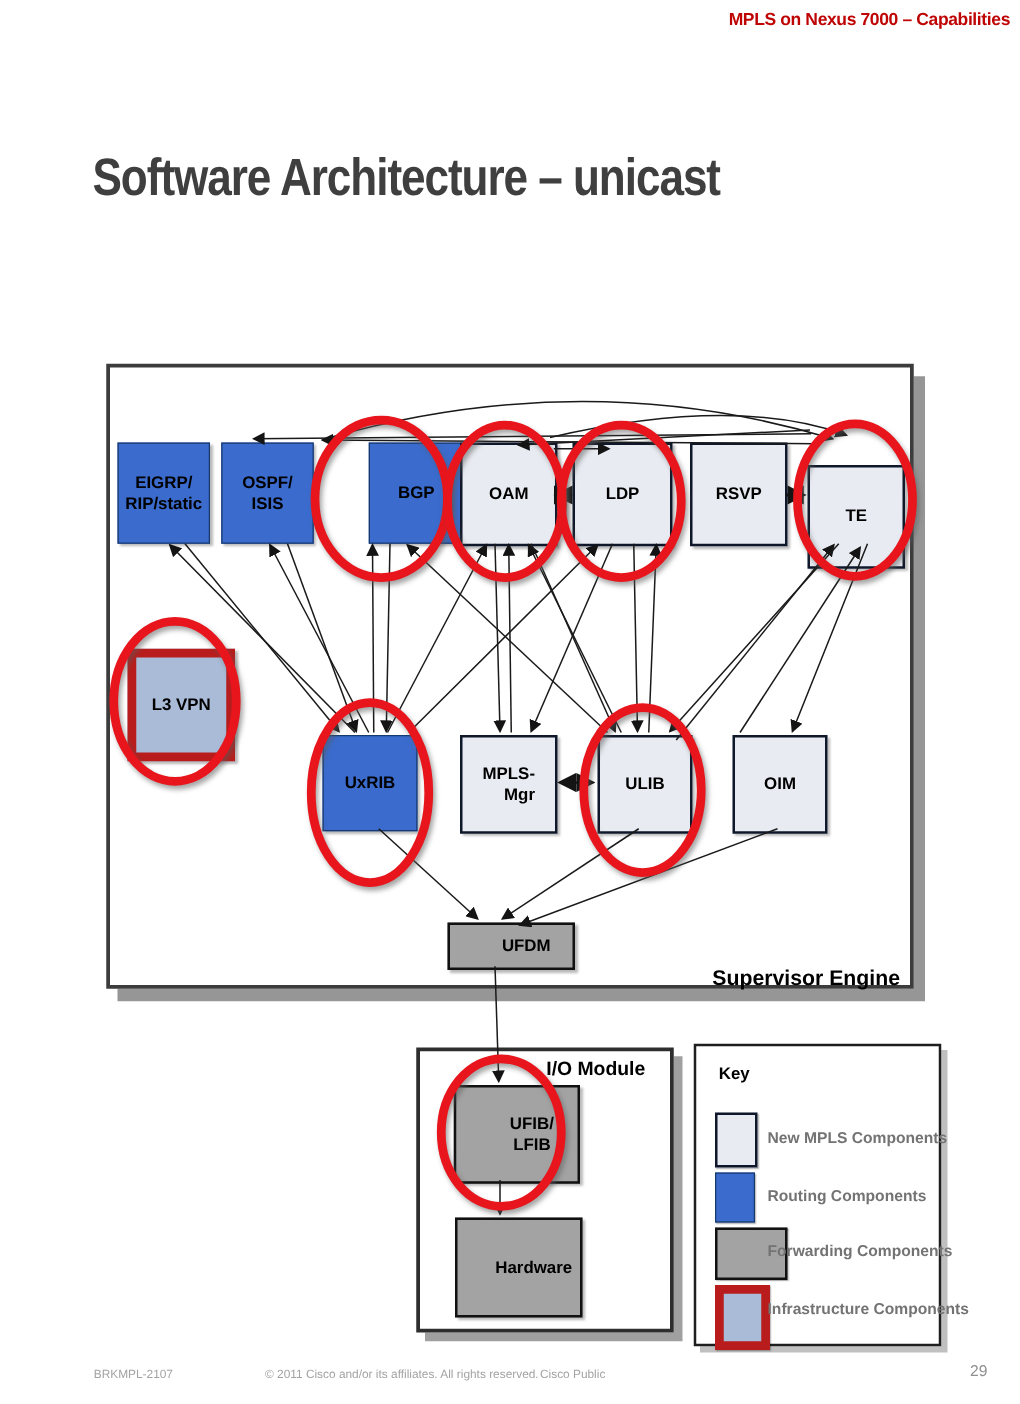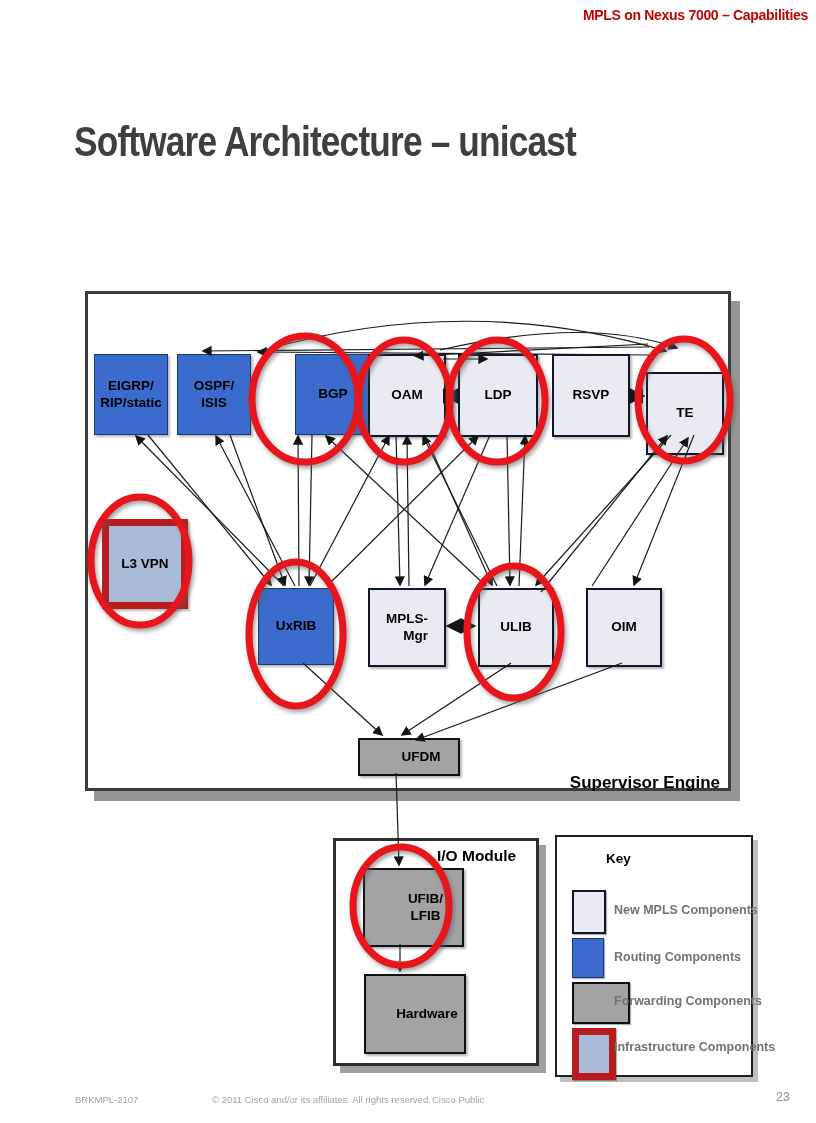--- a/index.html
+++ b/index.html
@@ -12,21 +12,21 @@
   
   .supervisor-box{position:absolute;left:85px;top:291px;width:640px;height:494px;background:#ffffff;
                   border:3px solid #3c3c3c;box-shadow:9px 10px 0 #969696;z-index:1;}
   .io-box{position:absolute;left:333px;top:838px;width:200px;height:222px;background:#ffffff;
           border:3px solid #2e2e2e;box-shadow:7px 7px 0 #a0a0a0;z-index:1;}
   .key-box{position:absolute;left:555px;top:835px;width:194px;height:238px;background:#ffffff;
            border:2px solid #1e1e1e;box-shadow:5px 5px 0 #c0c0c0;z-index:1;}
   .region-label{position:absolute;font-weight:700;color:#000;z-index:2;white-space:nowrap;}
   .sup-label{left:540px;top:744px;width:180px;text-align:right;font-size:17px;margin-top:29px;}
   .io-label{left:437px;top:847px;font-size:15.5px;}
-  .key-title{left:575px;top:851px;font-size:13.5px;margin-left:31px;}
+  .key-title{left:575px;top:851px;font-size:13.5px;}
   
   .node{position:absolute;display:flex;align-items:center;justify-content:center;text-align:center;
         font-weight:700;font-size:13.5px;color:#000;line-height:1.25;z-index:2;
         box-shadow:2px 2px 2px rgba(0,0,0,.28);}
   .node span{white-space:pre-line;}
   .routing{background:#3a6bcd;border:1px solid #17ay;border:1px solid #173a6e;}
   .new-mpls{background:#e8ebf1;border:2px solid #0f172a;text-align:right;}
   .forwarding{background:#a3a3a3;border:2px solid #111111;padding-left:24px;}
   .infrastructure{background:#a9bbd6;border:7px solid #b91c1c;}
   
@@ -170,15 +170,15 @@
     <ellipse class="ring" cx="684" cy="400" rx="46" ry="61"></ellipse>
     <ellipse class="ring" cx="140" cy="561" rx="49" ry="64"></ellipse>
     <ellipse class="ring" cx="296" cy="634" rx="47" ry="72"></ellipse>
     <ellipse class="ring" cx="514" cy="632" rx="47" ry="66"></ellipse>
     <ellipse class="ring" cx="401" cy="906" rx="48" ry="59"></ellipse>
   </svg>
 
   <div class="footer-item" style="left:75px;">BRKMPL-2107</div>
   <div class="footer-item" style="left:212px;text-align:center;">© 2011 Cisco and/or its affiliates. All rights reserved.</div>
   <div class="footer-item" style="left:432px;">Cisco Public</div>
-  <div class="page-num">23</div>
+  <div class="page-num">29</div>
 
 </div>
 
 </body></html>

